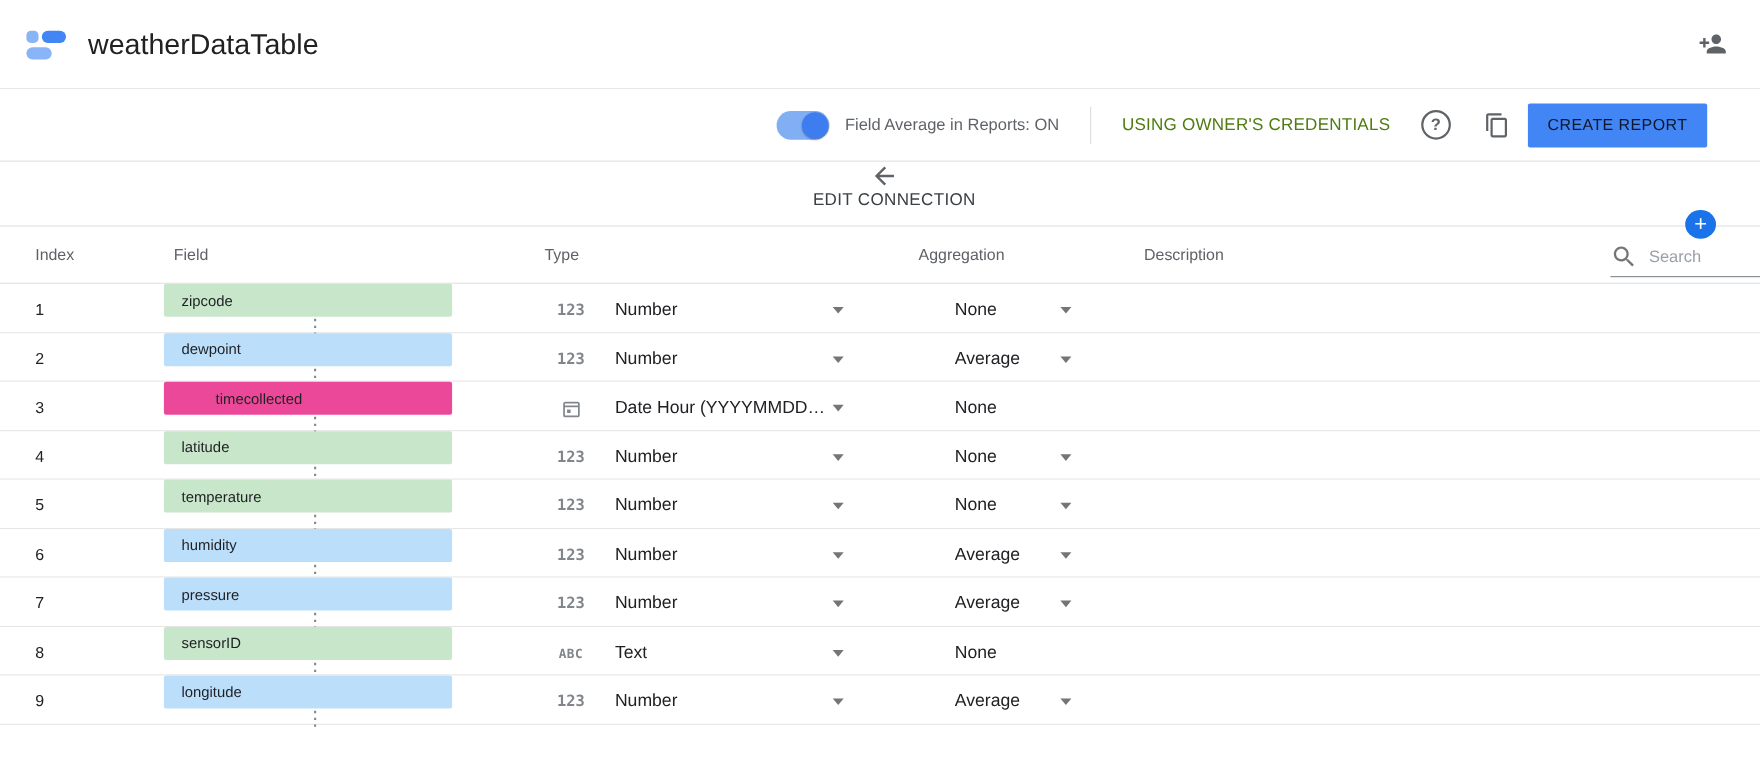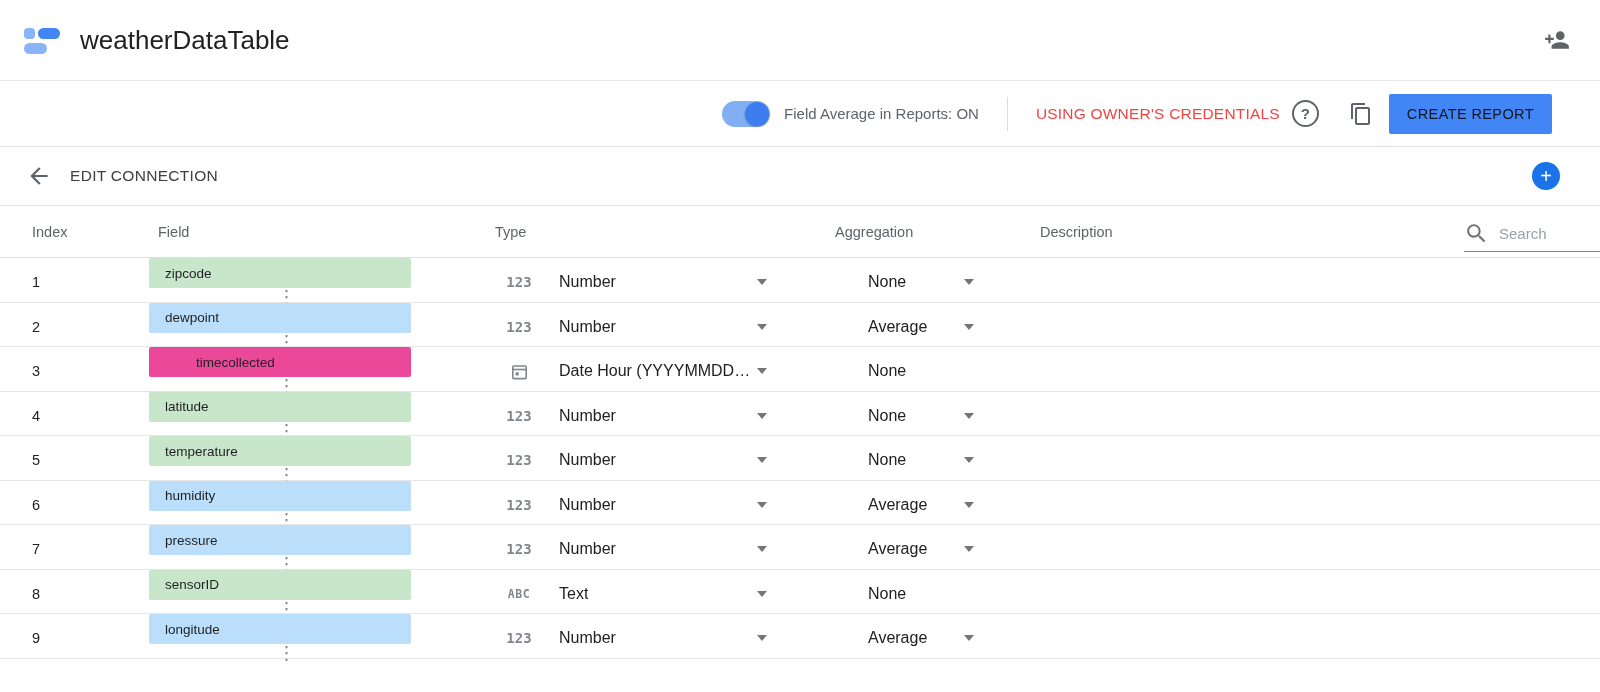--- a/index.html
+++ b/index.html
@@ -16,32 +16,32 @@
 
   
   .toolbar { height:66px; display:flex; align-items:center; justify-content:flex-end;
     padding-right:48px; border-bottom:1px solid #e0e0e0; }
   .toggle { position:relative; width:48px; height:26px; border-radius:13px;
     background:#82aef3; cursor:pointer; flex:0 0 auto; }
   .toggle .knob { position:absolute; top:1px; right:1px; width:24px; height:24px;
     border-radius:50%; background:#3e7df0; box-shadow:0 1px 2px rgba(0,0,0,.3); }
   .toggle-label { margin-left:14px; font-size:15px; color:#5f6368; white-space:nowrap; }
   .vdivider { width:1px; height:34px; background:#dadce0; margin:0 28px; }
-  .credentials { font-size:15.5px; color:#ef4444; letter-spacing:.2px; white-space:nowrap; margin-right:12px; }
+  .credentials { font-size:15.5px; color:#4d7c0f; letter-spacing:.2px; white-space:nowrap; margin-right:28px; }
   .help-btn { width:27px; height:27px; border:2px solid #5f6368; border-radius:50%;
     display:flex; align-items:center; justify-content:center; font-size:15px; font-weight:bold;
     color:#5f6368; background:none; cursor:pointer; margin-right:30px; flex:0 0 auto; }
   .copy-btn { margin-right:16px; }
   .create-report { height:40px; padding:0 18px; background:#4285f4; color:#0f172a;
     font-size:14.5px; font-weight:500; letter-spacing:.4px; border:none; border-radius:2px;
     cursor:pointer; font-family:inherit; }
 
   
   .connection-bar { height:59px; display:flex; align-items:center; padding-left:26px;
-    border-bottom:1px solid #e0e0e0; }
+    border-bottom:1px solid #e0e0e0;flex-direction:column; }
   .back-btn { margin-right:18px; }
   .connection-label { font-size:15.5px; font-weight:500; letter-spacing:.3px; color:#3c4043; }
   .add-field { margin-left:auto; margin-right:40px; width:28px; height:28px; border-radius:50%;
     background:#1a73e8; color:#fff; border:none; font-size:20px; line-height:26px;
     display:flex; align-items:center; justify-content:center; cursor:pointer; }
 
   
   .grid { display:grid; grid-template-columns:98px 300px 400px 210px 1fr; padding-left:32px; }
   .thead { position:relative; height:52px; align-items:center; border-bottom:1px solid #e0e0e0;
     color:#5f6368; font-size:14.5px; }

